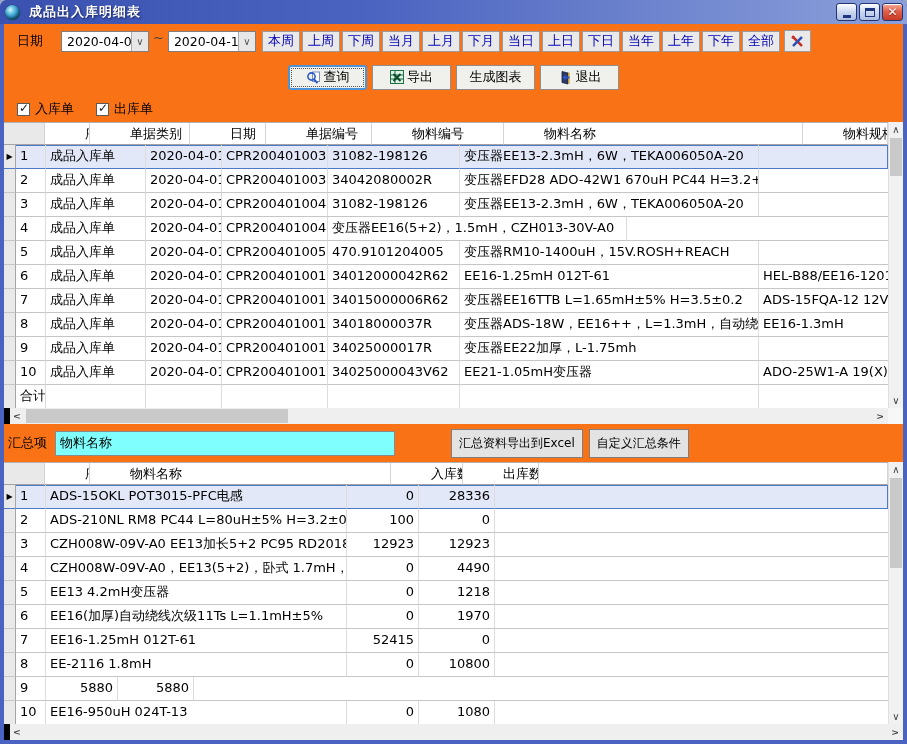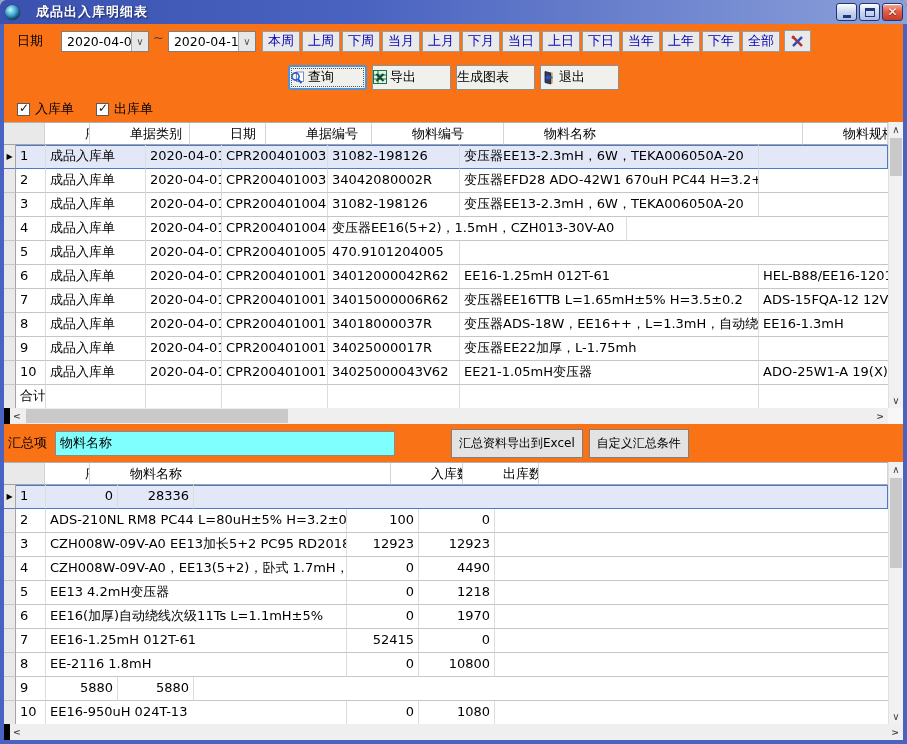--- a/index.html
+++ b/index.html
@@ -2,21 +2,21 @@
 <html><head>
 <meta charset="utf-8">
 <style>
   * { box-sizing: border-box; margin: 0; padding: 0; }
   html,body { background:#9AA7C8; }
   body { font-family:"DejaVu Sans","Liberation Sans",sans-serif; font-size:13px; color:#000; }
 
   
   .window{ width:907px; height:744px; background:#4A63C0; border-radius:7px 7px 0 0;
            overflow:hidden; position:relative; }
-  .titlebar{ height:24px; display:flex; align-items:center; padding:0 4px 0 5px; gap:16px;
+  .titlebar{ height:24px; display:flex; align-items:center; padding:0 4px 0 5px; gap:9px;
              background:linear-gradient(90deg,#3A51B0 0%,#4A63C0 40%,#8CA0DA 100%);
              border-radius:6px 6px 0 0; }
   .app-icon{ width:15px; height:15px; border-radius:50%; flex:none;
              background:radial-gradient(circle at 36% 32%, #D8F4FA 0%, #7FD0E4 20%, #3A9FD4 45%, #1E6FA8 68%, #0C4878 100%);
              box-shadow:inset -1px -2px 3px rgba(0,40,20,.55), 0 0 1px #123; }
   .title{ color:#fff; font-weight:bold; font-size:13px; letter-spacing:1px;
           text-shadow:1px 1px 2px #18255E; flex:1; white-space:nowrap; overflow:hidden; }
   .win-btns{ display:flex; gap:2px; }
   .wbtn{ width:21px; height:18px; border:1px solid #223572; border-radius:3px;
          display:flex; align-items:center; justify-content:center;
@@ -38,21 +38,21 @@
   .tilde{ margin:0 4px 8px 4px; color:#444; }
   .quick{ display:flex; gap:2px; margin-left:6px; }
   .qbtn{ height:21px; padding:0 5px; background:#E9E9E9; border:1px solid #9B9B9B;
          color:#0000BB; font-size:13px; display:flex; align-items:center; white-space:nowrap; cursor:default;}
   .toolbtn{ width:27px; height:22px; margin-left:4px; background:#E9E9E9; border:1px solid #9B9B9B;
             display:flex; align-items:center; justify-content:center; }
 
   
   .action-row{ height:38px; display:flex; align-items:center; justify-content:center; gap:5px; flex:none; }
   .abtn{ min-width:79px; height:25px; background:#F0F0EC; border:1px solid #8E8E8E;
-         display:flex; align-items:center; gap:3px; font-size:13px; cursor:default;}
+         display:flex; align-items:center; justify-content:center; gap:3px; font-size:13px; cursor:default;}
   .abtn.focused{ border:2px solid #4D93D8; border-radius:3px; outline:1px dotted #555; outline-offset:-4px; }
   .icon-svg{ display:block; }
 
   
   .check-row{ height:26px; display:flex; align-items:center; padding-left:13px; gap:22px; flex:none; }
   .checkitem{ display:flex; align-items:center; gap:5px; }
   .cbox{ width:13px; height:13px; background:#fff; border:1px solid #5A5A5A; position:relative; flex:none;}
   .cbox i{ position:absolute; left:1px; top:-3px; font-style:normal; font-size:12px; font-weight:bold; color:#111; }
 
   
@@ -254,20 +254,21 @@
             <span class="gcell d5">变压器EE16(5+2)，1.5mH，CZH013-30V-A0</span>
             <span class="gcell d6"></span>
           </div>
           <div class="grow">
             <span class="gcell c-sel"></span>
             <span class="gcell d0">5</span>
             <span class="gcell d1">成品入库单</span>
             <span class="gcell d2">2020-04-01</span>
             <span class="gcell d3">CPR200401005</span>
             <span class="gcell d4">470.9101204005</span>
+            <span class="gcell d5">变压器RM10-1400uH，15V.ROSH+REACH</span>
             <span class="gcell d6"></span>
           </div>
           <div class="grow">
             <span class="gcell c-sel"></span>
             <span class="gcell d0">6</span>
             <span class="gcell d1">成品入库单</span>
             <span class="gcell d2">2020-04-01</span>
             <span class="gcell d3">CPR200401001</span>
             <span class="gcell d4">34012000042R62</span>
             <span class="gcell d5">EE16-1.25mH 012T-61</span>
@@ -364,20 +365,21 @@
             <span class="gcell c-sel"></span>
             <span class="gcell s0">序号</span>
             <span class="gcell s1">物料名称</span>
             <span class="gcell s2 num">入库数量</span>
             <span class="gcell s3 num">出库数量</span>
             <span class="gcell cfill"></span>
           </div>
           <div class="grow sel">
             <span class="gcell c-sel">▶</span>
             <span class="gcell s0">1</span>
+            <span class="gcell s1">ADS-15OKL POT3015-PFC电感</span>
             <span class="gcell s2 num">0</span>
             <span class="gcell s3 num">28336</span>
             <span class="gcell cfill"></span>
           </div>
           <div class="grow">
             <span class="gcell c-sel"></span>
             <span class="gcell s0">2</span>
             <span class="gcell s1">ADS-210NL RM8 PC44 L=80uH±5% H=3.2±0.2mm</span>
             <span class="gcell s2 num">100</span>
             <span class="gcell s3 num">0</span>

